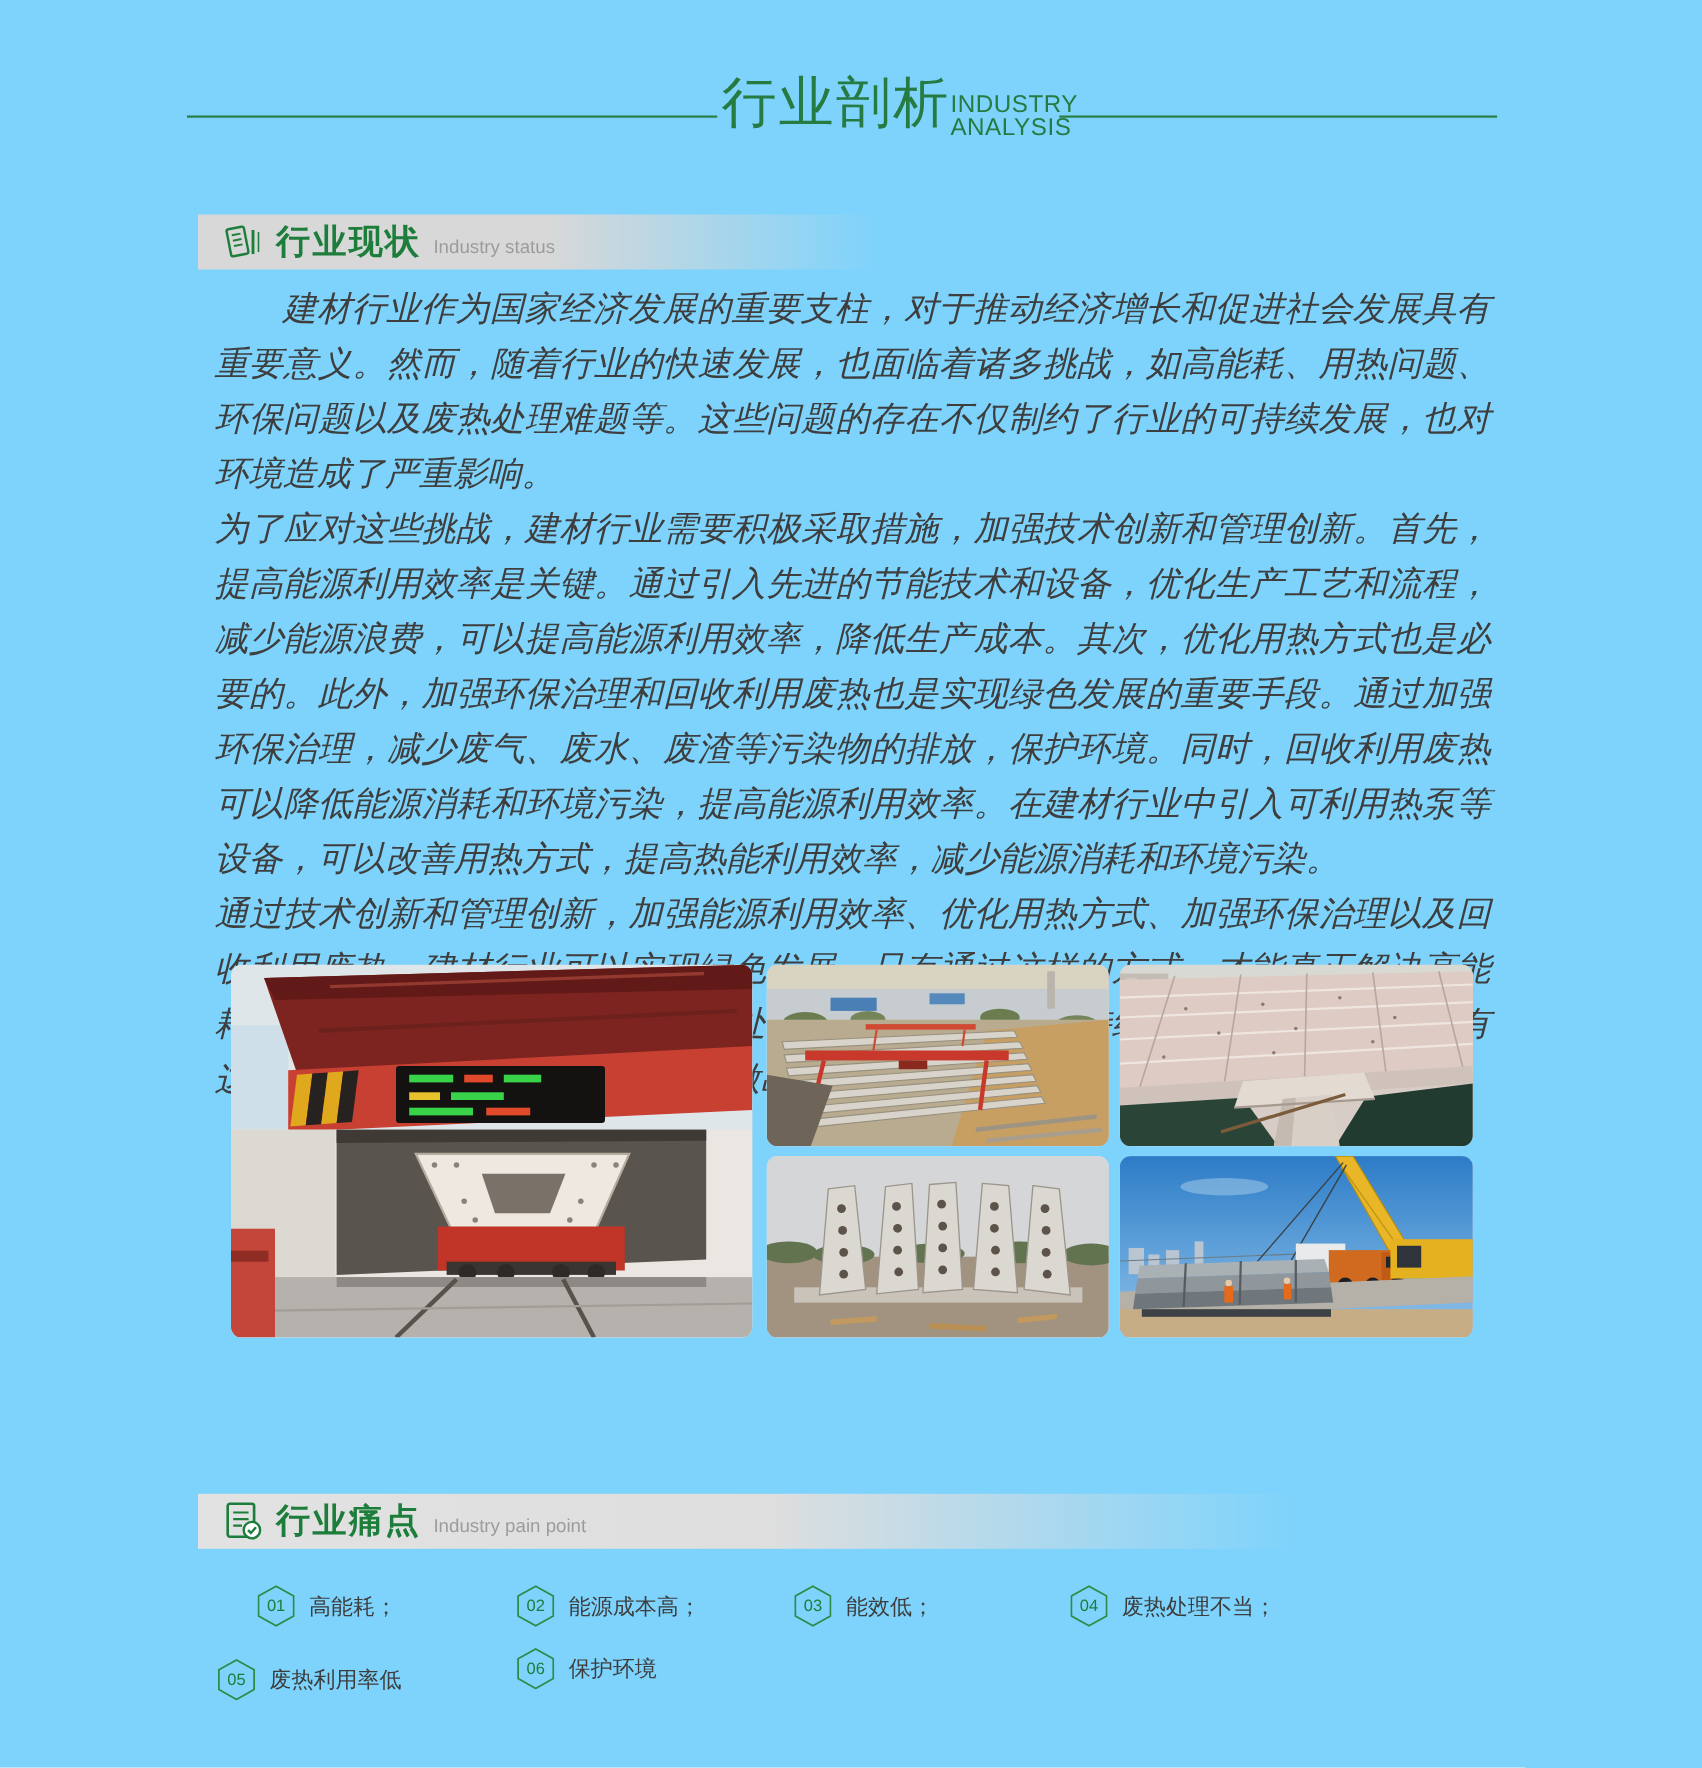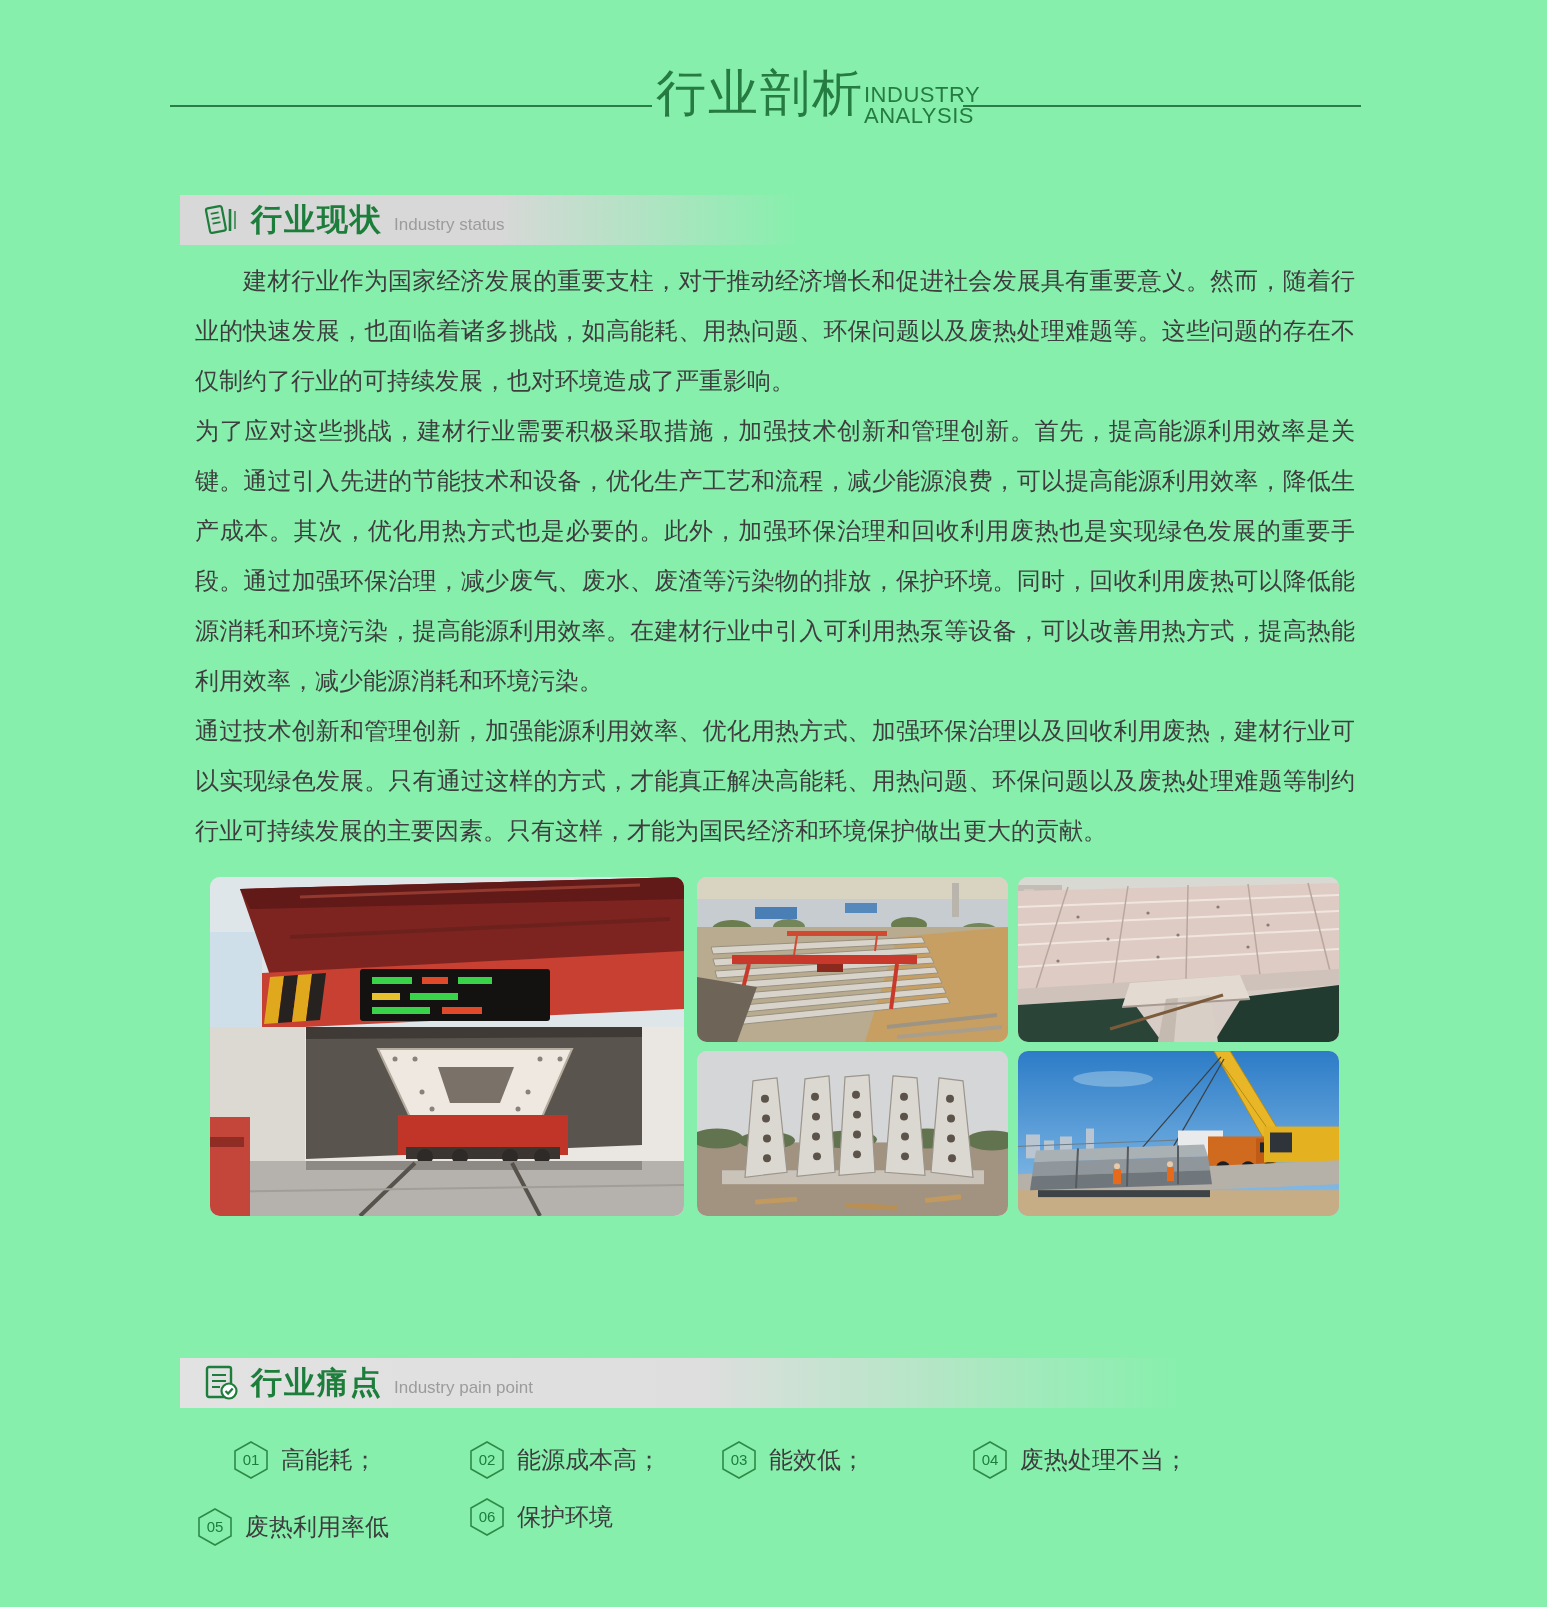--- a/index.html
+++ b/index.html
@@ -1,17 +1,17 @@
 <!DOCTYPE html>
 <html><head>
 <meta charset="utf-8">
 <style>
   html,body { margin:0; padding:0; background:#ffffff; }
   .page {
-    position:relative; width:1547px; height:1607px; background:#86efac;
+    position:relative; width:1547px; height:1607px; background:#7dd3fc;
     font-family:"Liberation Sans", sans-serif; overflow:hidden;
   }
   
   .hline { position:absolute; height:2px; background:#2a7d46; top:105px; }
   .hline.left  { left:170px; width:482px; }
   .hline.right { left:963px; width:398px; }
   .page-title {
     position:absolute; left:656px; top:60px; margin:0;
     font-size:50px; font-weight:400; letter-spacing:2px; color:#257b41;
   }
@@ -35,38 +35,39 @@
   }
   .bar-icon { margin-left:24px; display:flex; align-items:center; }
   .bar-title {
     font-size:31px; font-weight:bold; color:#1d7e3b;
     letter-spacing:2px; margin-left:13px;
   }
   .bar-sub { font-size:17px; color:#9c9c9c; margin-left:11px; margin-top:10px; }
   
   .body-text {
     position:absolute; left:195px; top:256px; width:1160px;
-    font-size:24px; line-height:50px; color:#3e3e3e;
+    font-size:31px; line-height:50px; color:#3e3e3e;
     text-align:justify;
+    font-style:italic;
   }
   .body-text p { margin:0; }
   .body-text p.indent { text-indent:2em; }
   
   .photo { position:absolute; border-radius:10px; overflow:hidden; background:#ddd; }
   .photo svg { display:block; width:100%; height:100%; }
   .photo-1 { left:210px;  top:877px;  width:474px; height:339px; }
   .photo-2 { left:697px;  top:877px;  width:311px; height:165px; }
   .photo-3 { left:1018px; top:877px;  width:321px; height:165px; }
   .photo-4 { left:697px;  top:1051px; width:311px; height:165px; }
   .photo-5 { left:1018px; top:1051px; width:321px; height:165px; }
   
   .pain-item {
     position:absolute; display:flex; align-items:center; height:40px;
   }
-  .pain-item .label { font-size:24px; color:#3d3d3d; margin-left:13px; }
+  .pain-item .label { font-size:20px; color:#3d3d3d; margin-left:13px; }
   .hex-badge { display:block; }
   .hex-badge text {
     font-family:"Liberation Sans", sans-serif; font-size:15px; fill:#1d7e3b;
   }
   .pi-1 { left:198px; top:1440px;padding-left:36px; }
   .pi-2 { left:470px; top:1440px; }
   .pi-3 { left:722px; top:1440px; }
   .pi-4 { left:973px; top:1440px; }
   .pi-5 { left:198px; top:1497px;margin-top:10px; }
   .pi-6 { left:470px; top:1497px; }

